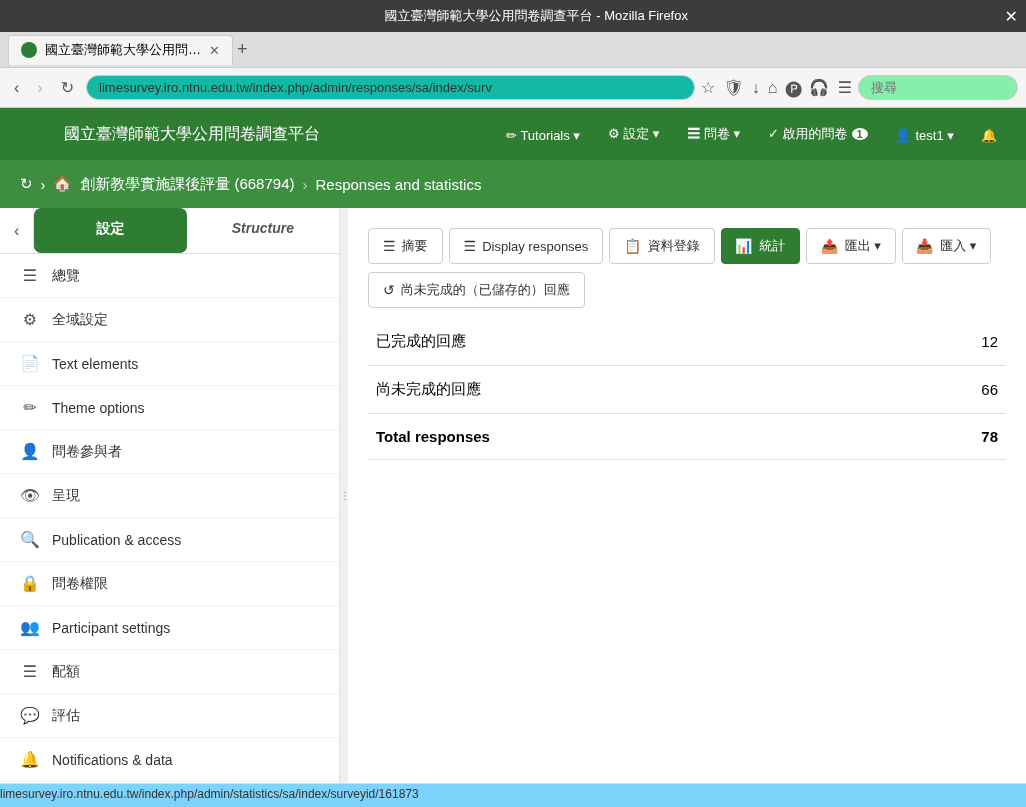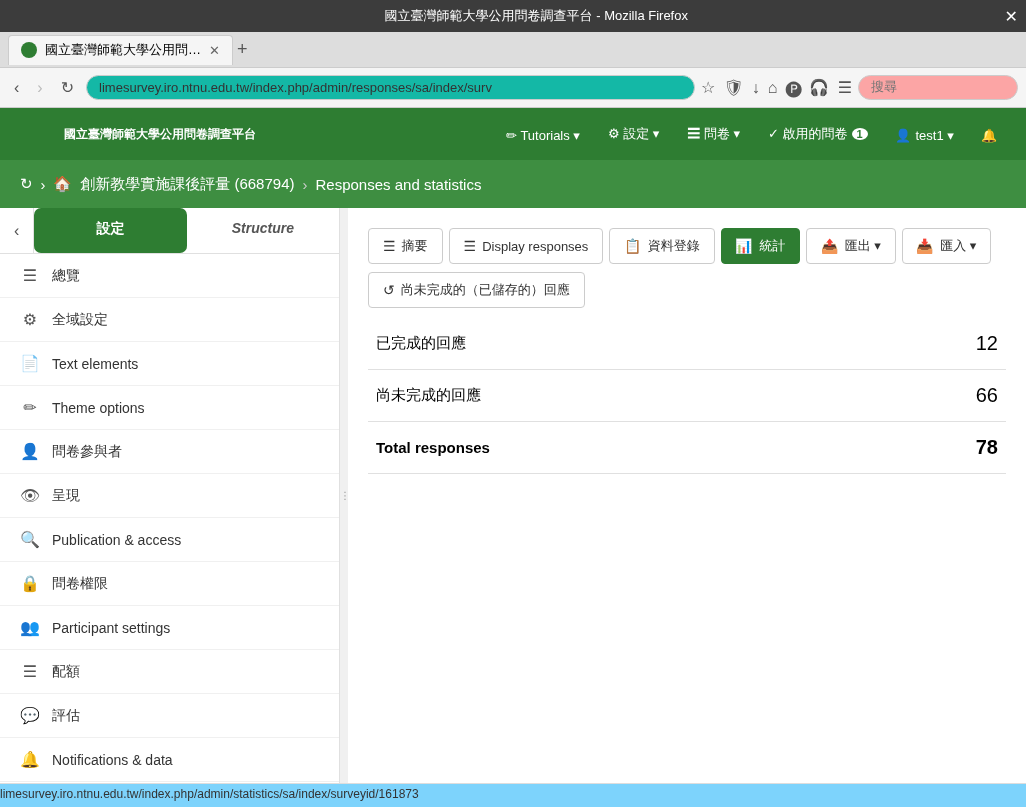--- a/index.html
+++ b/index.html
@@ -63,37 +63,36 @@
       font-size: 13px;
       background: #14b8a6;
       color: #333;
     }
     .search-bar {
       border: 1px solid #ccc;
       border-radius: 20px;
       padding: 4px 12px;
       font-size: 13px;
       width: 160px;
-      background: #fca5a5;
-      font-family: Liberation Mono, monospace;
+      background: #86efac;
     }
     .toolbar-icons { display: flex; align-items: center; gap: 8px; color: #555; }
     .toolbar-icon { font-size: 16px; cursor: pointer; }
 
     
     .app-header {
       background: #2e7d32;
       color: #fff;
       padding: 8px 20px;
       display: flex;
       align-items: center;
       gap: 20px;
       height: 52px;
     }
-    .app-logo { font-size: 12px; font-weight: bold; flex: 1; padding-left: 44px; }
+    .app-logo { font-size: 16px; font-weight: normal; flex: 1; padding-left: 44px; }
     .app-nav { display: flex; gap: 12px; align-items: flex-end; }
     .app-nav-item {
       color: #fff;
       text-decoration: none;
       font-size: 13px;
       display: flex;
       align-items: center;
       gap: 4px;
       cursor: pointer;
       padding: 4px 8px;
@@ -204,21 +203,21 @@
     .stats-title {
       font-size: 22px;
       color: #333;
       padding-bottom: 10px;
       border-bottom: 2px solid #2e7d32;
       margin-bottom: 20px;
     }
     .stats-table { width: 100%; border-collapse: collapse; }
     .stats-table tr { border-bottom: 1px solid #e0e0e0; }
     .stats-table td { padding: 14px 8px; font-size: 15px; }
-    .stats-table td:last-child { text-align: right; font-size: 20px; }
+    .stats-table td:last-child { text-align: right; font-size: 15px; }
     .stats-table tr:last-child td { font-weight: bold; }
 
     
     .statusbar {
       background: #7dd3fc;
       border-top: 1px solid #ddd;
       padding: 3px 0;
       font-size: 12px;
       color: #333;
       height: 30px;

